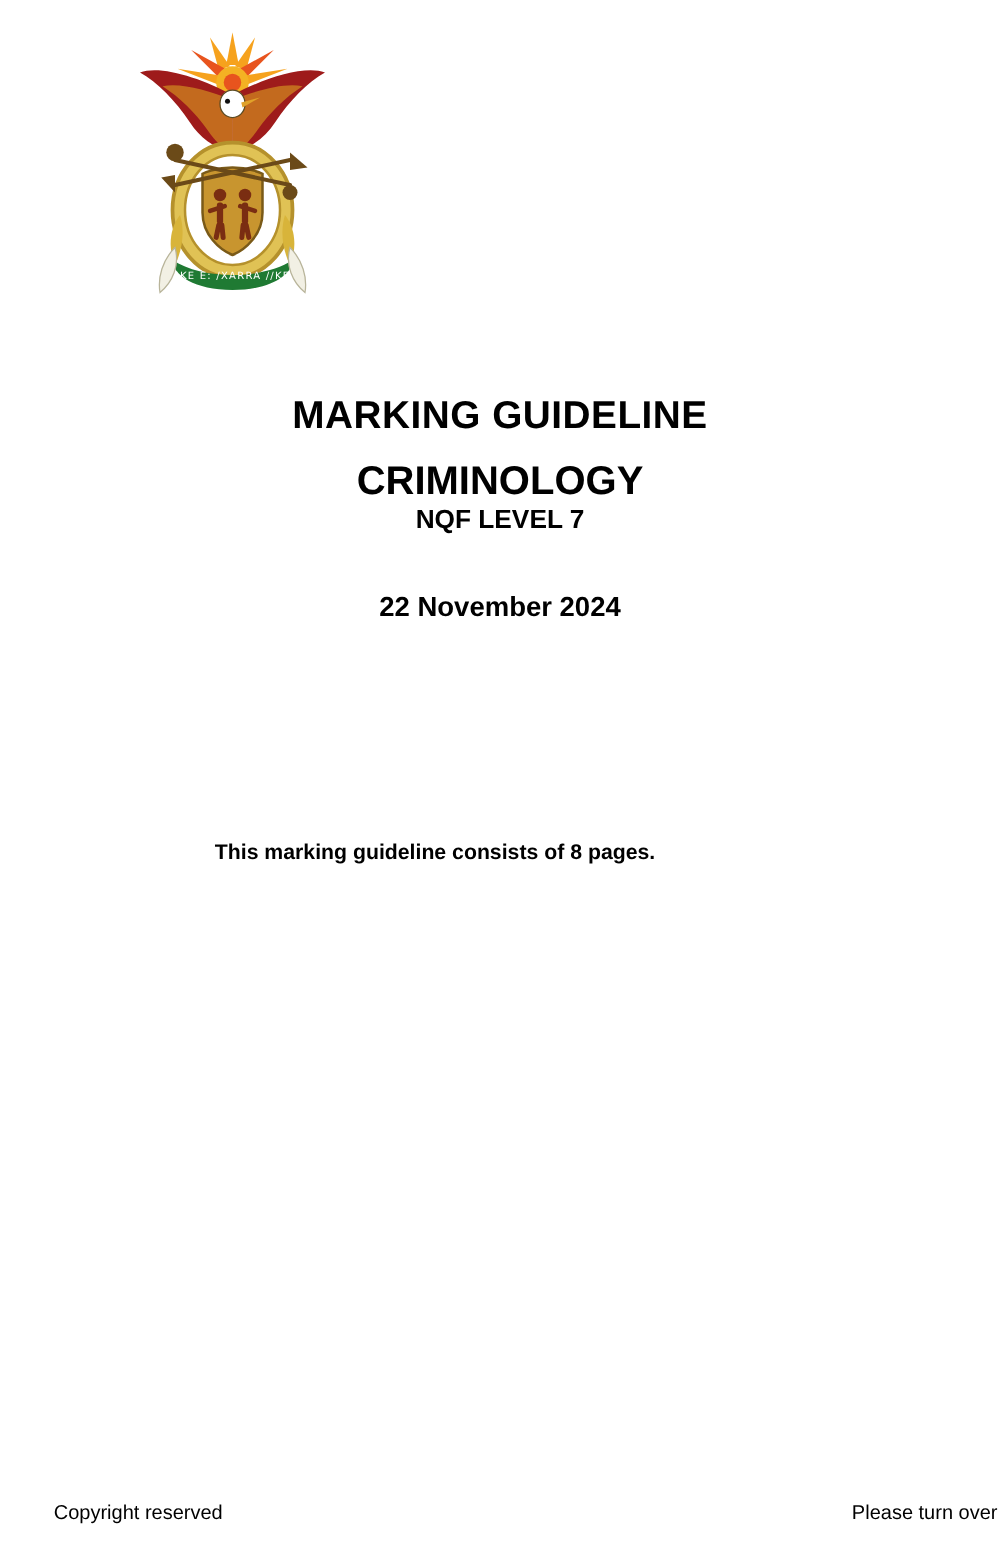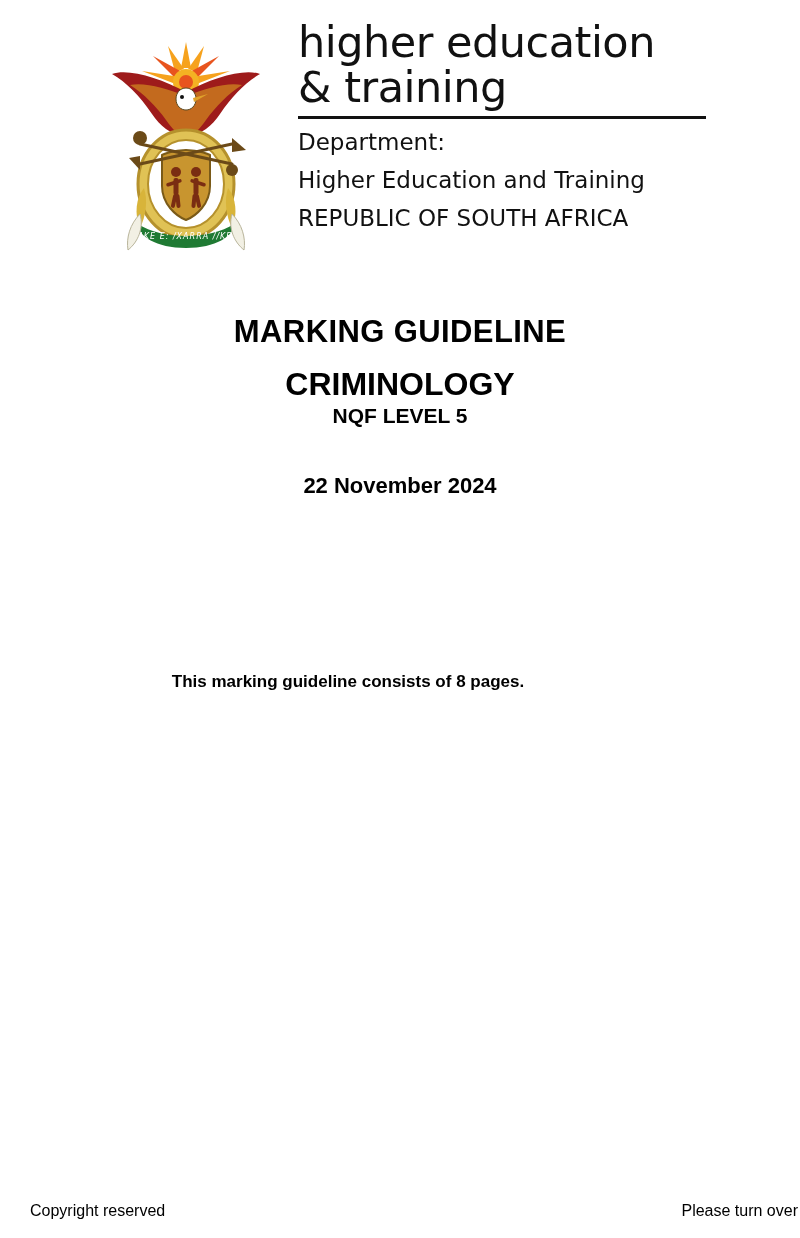--- a/index.html
+++ b/index.html
@@ -21,24 +21,23 @@
     position: absolute;
     top: 14px;
     left: 0;
     width: 800px;
     height: 230px;
   }
 
   .coat-of-arms {
     position: absolute;
     left: 96px;
-    top: 24px;
+    top: 8px;
     width: 180px;
     height: 222px;
-    font-style: italic;
   }
 
   .dept-text {
     position: absolute;
     left: 298px;
     top: 6px;
     width: 420px;
   }
 
   .dept-line1 {
@@ -115,21 +114,21 @@
   
   .footer {
     position: absolute;
     left: 0;
     bottom: 14px;
     width: 800px;
     height: 22px;
   }
   .footer-left {
     position: absolute;
-    left: 0px;
+    left: 13px;
     top: 0;
     font-size: 16px;
     padding-left: 30px;
   }
   .footer-right {
     position: absolute;
     right: 2px;
     top: 0;
     font-size: 16px;
   }
@@ -196,34 +195,26 @@
       </g>
 
       <path d="M42 186 C66 202 114 202 138 186 C138 198 120 210 90 210 C60 210 42 198 42 186 Z" fill="#1f7a33"></path>
       <text x="90" y="201" font-family="DejaVu Sans, sans-serif" font-size="8" fill="#ffffff" text-anchor="middle" letter-spacing="1">!KE E: /XARRA //KE</text>
 
       <path d="M44 176 C34 186 30 200 32 212 C42 204 48 190 44 176 Z" fill="#f2f0e4" stroke="#b8b49a" stroke-width="1"></path>
       <path d="M136 176 C146 186 150 200 148 212 C138 204 132 190 136 176 Z" fill="#f2f0e4" stroke="#b8b49a" stroke-width="1"></path>
     </svg>
   </div>
 
-  <div class="dept-text">
-    <div class="dept-line1">higher education</div>
-    <div class="dept-line1">&amp; training</div>
-    <div class="dept-rule"></div>
-    <div class="dept-sub">Department:</div>
-    <div class="dept-sub">Higher Education and Training</div>
-    <div class="dept-sub bold">REPUBLIC OF SOUTH AFRICA</div>
-  </div>
 </div>
 
 <div class="title-block">
   <div class="doc-title">MARKING GUIDELINE</div>
   <div class="subject">CRIMINOLOGY</div>
-  <div class="nqf">NQF LEVEL 5</div>
+  <div class="nqf">NQF LEVEL 7</div>
   <div class="exam-date">22 November 2024</div>
 </div>
 
 <div class="pages-note">This marking guideline consists of 8 pages.</div>
 
 <div class="footer">
   <div class="footer-left">Copyright reserved</div>
   <div class="footer-right">Please turn over</div>
 </div>
 

